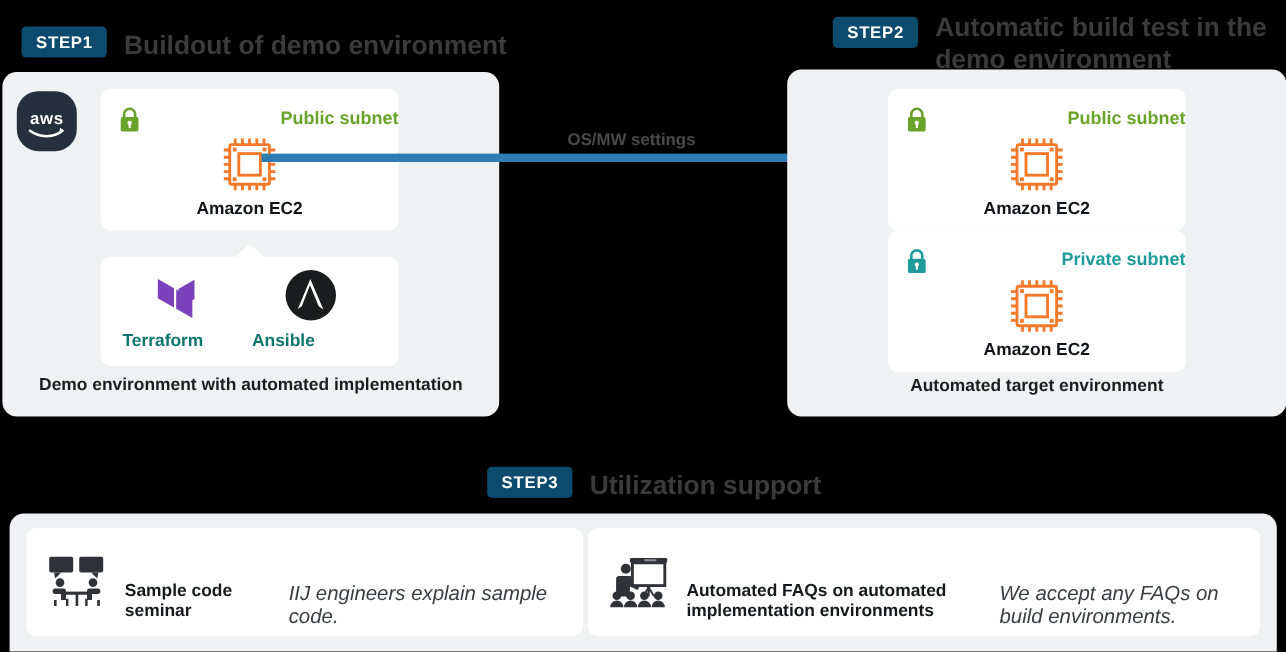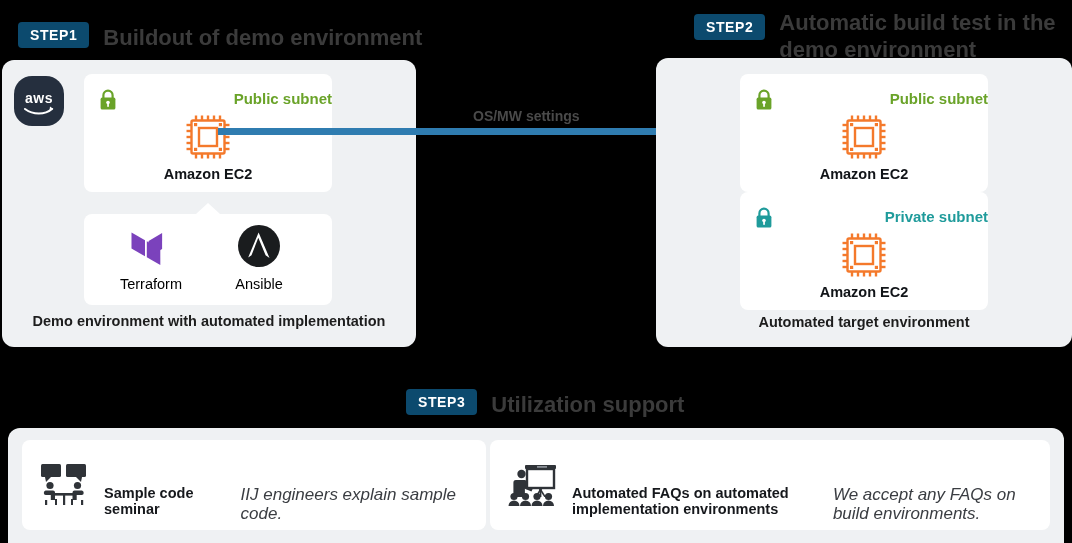--- a/index.html
+++ b/index.html
@@ -51,22 +51,22 @@
   .lock{position:absolute;width:20px;height:24px;}
 
   
   .aws-logo{
     position:absolute;width:50px;height:50px;background:#252f3e;
     border-radius:18px;
   }
 
   
   .tool-name{
-    position:absolute;font-size:14.5px;font-weight:normal;color:#000000;
-    text-align:center;
+    position:absolute;font-size:14.5px;font-weight:bold;color:#0f766e;
+    text-align:left;
   }
   .callout-notch{
     position:absolute;width:0;height:0;
     border-left:12px solid transparent;border-right:12px solid transparent;
     border-bottom:11px solid #ffffff;
   }
 
   
   .conn{position:absolute;background:#2f7cb0;}
   .conn-label{

